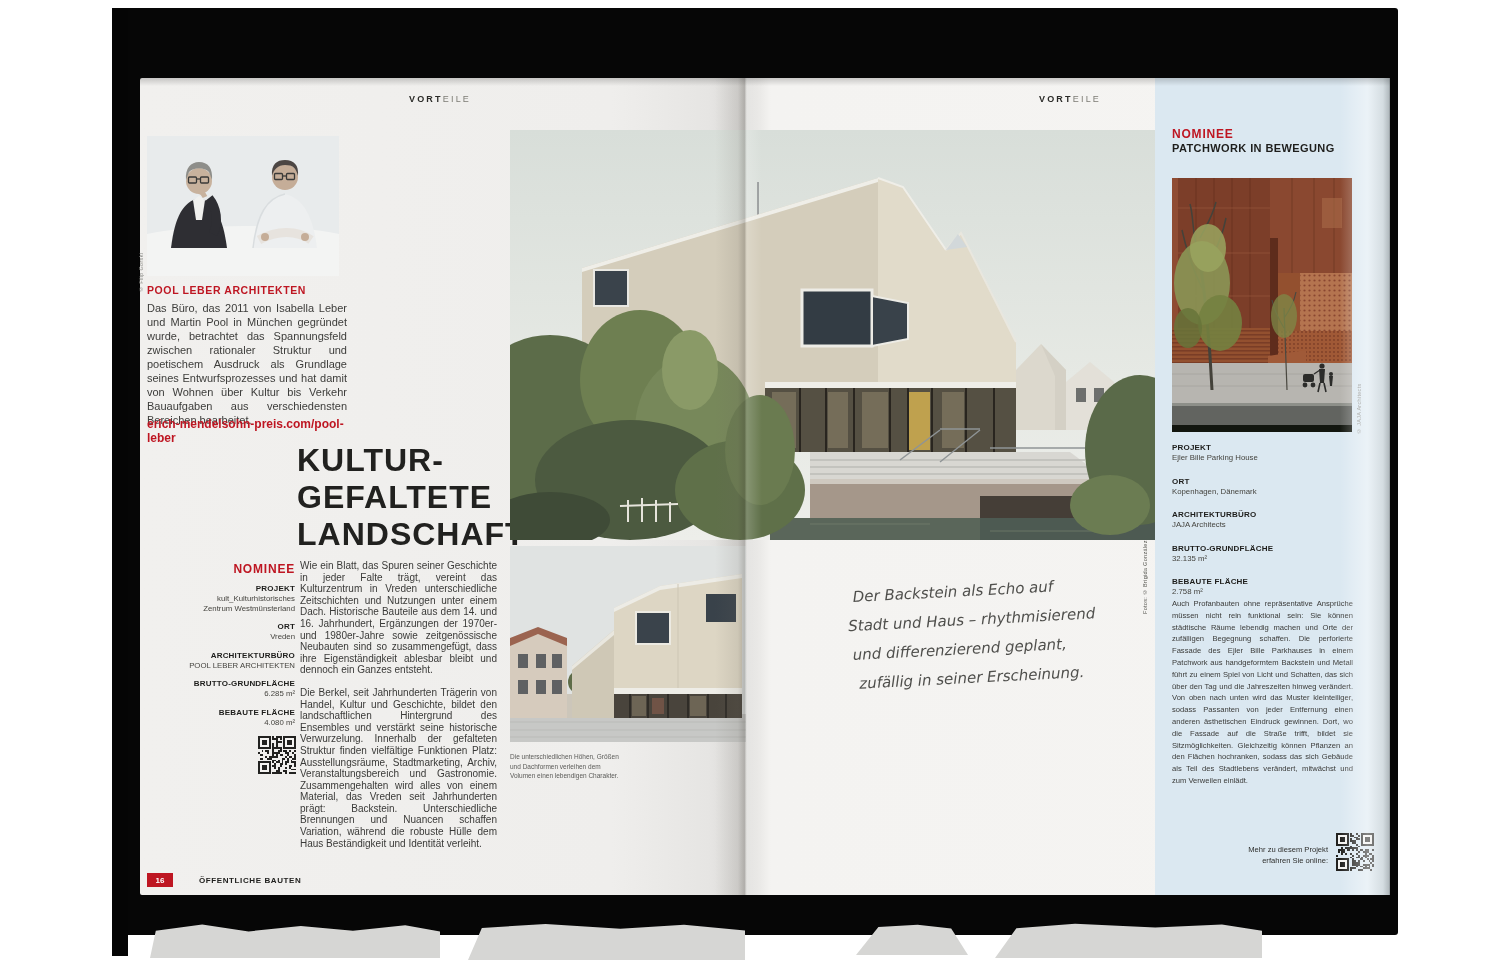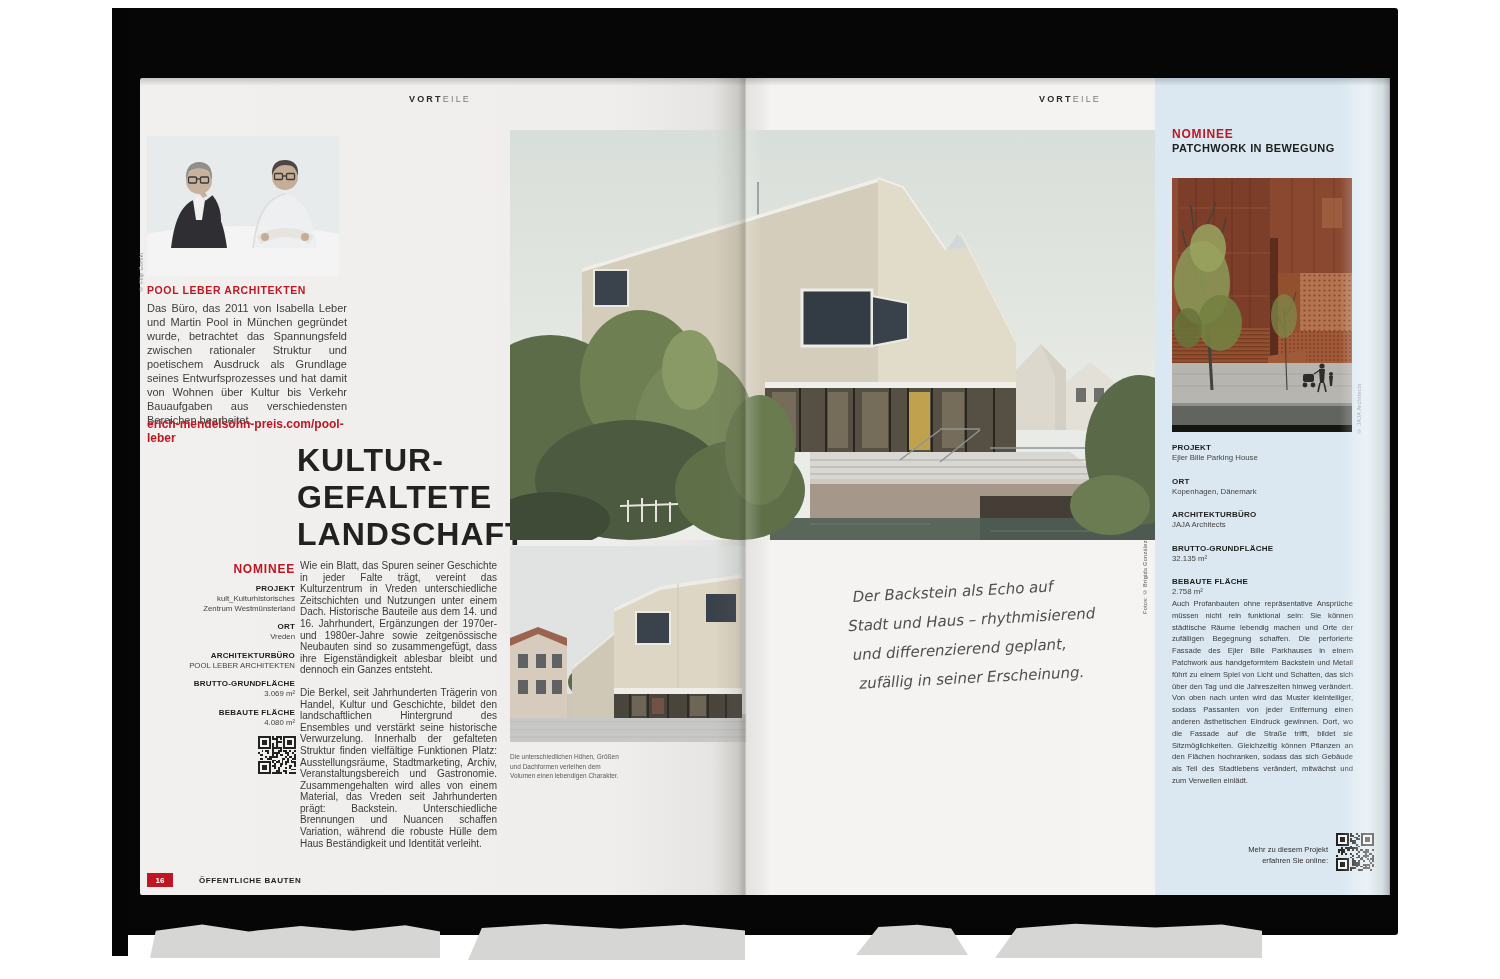--- a/index.html
+++ b/index.html
@@ -140,21 +140,21 @@
     <div class="fact">
       <div class="fact-label">ORT</div>
       <div class="fact-value">Vreden</div>
     </div>
     <div class="fact">
       <div class="fact-label">ARCHITEKTURBÜRO</div>
       <div class="fact-value">POOL LEBER ARCHITEKTEN</div>
     </div>
     <div class="fact">
       <div class="fact-label">BRUTTO-GRUNDFLÄCHE</div>
-      <div class="fact-value">3.069 m²</div>
+      <div class="fact-value">6.285 m²</div>
     </div>
     <div class="fact">
       <div class="fact-label">BEBAUTE FLÄCHE</div>
       <div class="fact-value">4.080 m²</div>
     </div>
   </div>
   <div class="abs qr" style="left:118px;top:658px;width:38px;height:38px;"><svg viewBox="0 0 21 21" width="100%" height="100%" shape-rendering="crispEdges">
         <rect x="8" y="0" width="1" height="1" fill="#222220"></rect>
         <rect x="10" y="0" width="1" height="1" fill="#222220"></rect>
         <rect x="11" y="0" width="1" height="1" fill="#222220"></rect>

